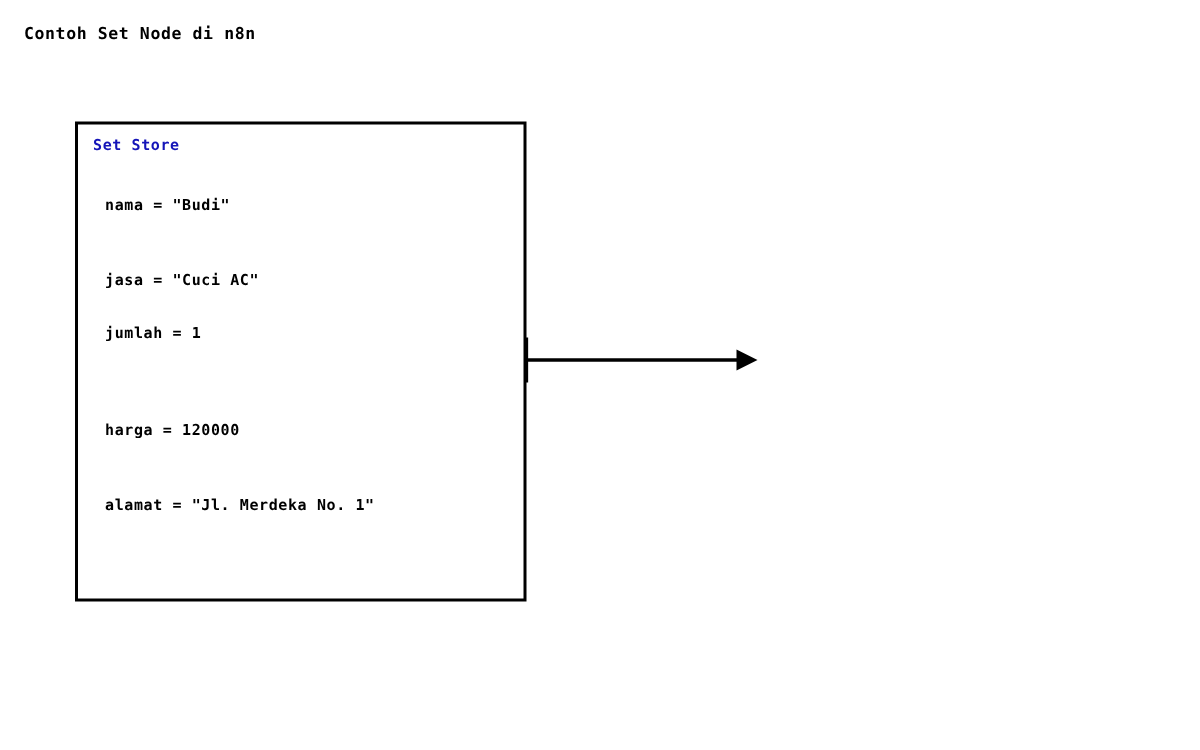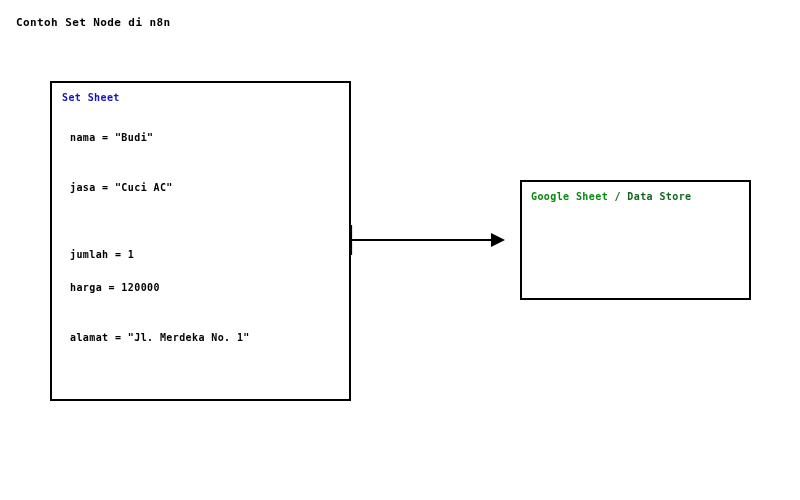--- a/index.html
+++ b/index.html
@@ -95,21 +95,21 @@
     left: 18px;
     font-size: 10px;
     font-weight: bold;
     color: #000000;
     letter-spacing: 0.4px;
     white-space: pre;
   }
 
   .field-row[data-index="0"] { top: 49px; }
   .field-row[data-index="1"] { top: 99px; }
-  .field-row[data-index="2"] { top: 166px; text-align: center; }
+  .field-row[data-index="2"] { top: 134px; text-align: center; }
   .field-row[data-index="3"] { top: 199px; }
   .field-row[data-index="4"] { top: 249px; }
 
   
   #connector-arrow {
     position: absolute;
     left: 349px;
     top: 224px;
     width: 158px;
     height: 32px;
@@ -118,37 +118,33 @@
 </style>
 </head>
 <body>
 
 <div id="canvas">
 
   <div id="page-title">Contoh Set Node di n8n</div>
 
   <div class="node-box" id="set-node-box">
 
-    <div class="node-header" id="set-node-header">Set Sheet</div>
+    <div class="node-header" id="set-node-header">Set Store</div>
 
     <div class="field-row" data-index="0">nama = "Budi"</div>
 
     <div class="field-row" data-index="1">jasa = "Cuci AC"</div>
 
     <div class="field-row" data-index="2">jumlah = 1</div>
 
     <div class="field-row" data-index="3">harga = 120000</div>
 
     <div class="field-row" data-index="4">alamat = "Jl. Merdeka No. 1"</div>
   </div>
 
   <svg id="connector-arrow" viewBox="0 0 158 32">
     <line x1="2" y1="1" x2="2" y2="31" stroke="#000000" stroke-width="2.2"></line>
     <line x1="2" y1="16" x2="146" y2="16" stroke="#000000" stroke-width="2.2"></line>
     <polygon points="142,9 156,16 142,23" fill="#000000"></polygon>
   </svg>
 
-  <div class="node-box" id="datastore-node-box">
-
-    <div class="node-header" id="datastore-node-header"><span class="header-primary">Google Sheet</span><span class="header-secondary"> / Data Store</span></div>
-  </div>
 
 </div>
 
 </body></html>

